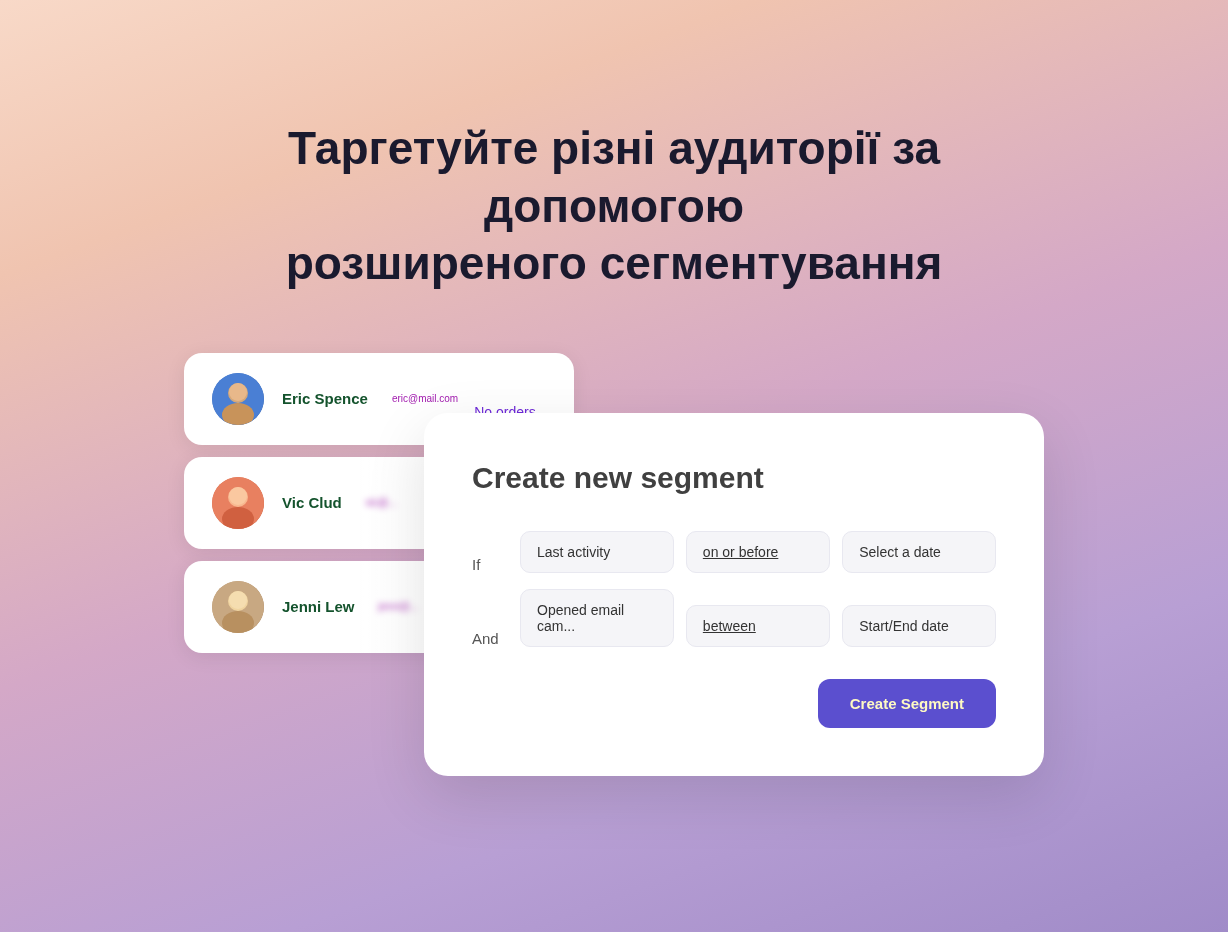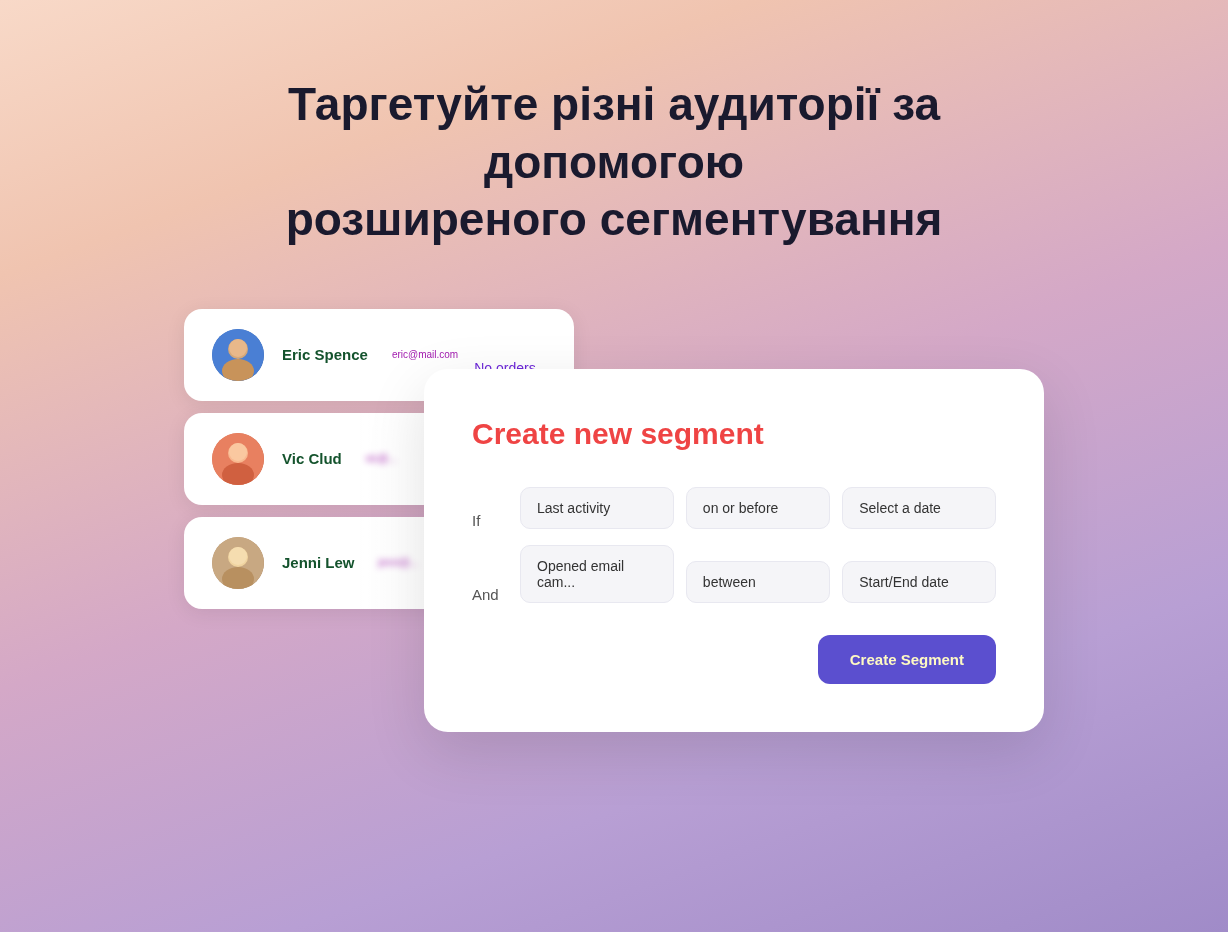--- a/index.html
+++ b/index.html
@@ -17,21 +17,21 @@
       inset: 0;
       background: linear-gradient(160deg, #f8d9c8 0%, #f0c4b0 20%, #d4a8c7 50%, #b89fd4 75%, #a08bc8 100%);
     }
 
     .page-content {
       position: relative;
       z-index: 1;
       display: flex;
       flex-direction: column;
       align-items: center;
-      padding-top: 76px;
+      padding-top: 120px;
     }
 
     .headline {
       font-size: 46px;
       font-weight: 800;
       color: #1a1a2e;
       text-align: center;
       line-height: 1.25;
       max-width: 780px;
       margin-bottom: 60px;
@@ -151,21 +151,21 @@
       background: #ffffff;
       border-radius: 24px;
       padding: 48px 48px 48px 48px;
       box-shadow: 0 20px 60px rgba(0,0,0,0.12);
       z-index: 3;
     }
 
     .dialog-title {
       font-size: 30px;
       font-weight: 800;
-      color: #ef4444;
+      color: #404040;
       margin-bottom: 36px;
     }
 
     .conditions {
       display: flex;
       flex-direction: column;
       gap: 16px;
       margin-bottom: 32px;
     }
 
@@ -186,21 +186,21 @@
       background: #f5f5f8;
       border: 1.5px solid #e8e8f0;
       border-radius: 10px;
       padding: 12px 16px;
       font-size: 14px;
       color: #333;
       cursor: pointer;
     }
 
     .field-activity { width: 160px; }
-    .field-operator { width: 150px; }
+    .field-operator { width: 150px; text-decoration: underline; }
     .field-date { width: 160px; }
 
     .create-btn {
       background: #5b4fcf;
       color: #fef9c3;
       border: none;
       border-radius: 12px;
       padding: 16px 32px;
       font-size: 15px;
       font-weight: 600;

